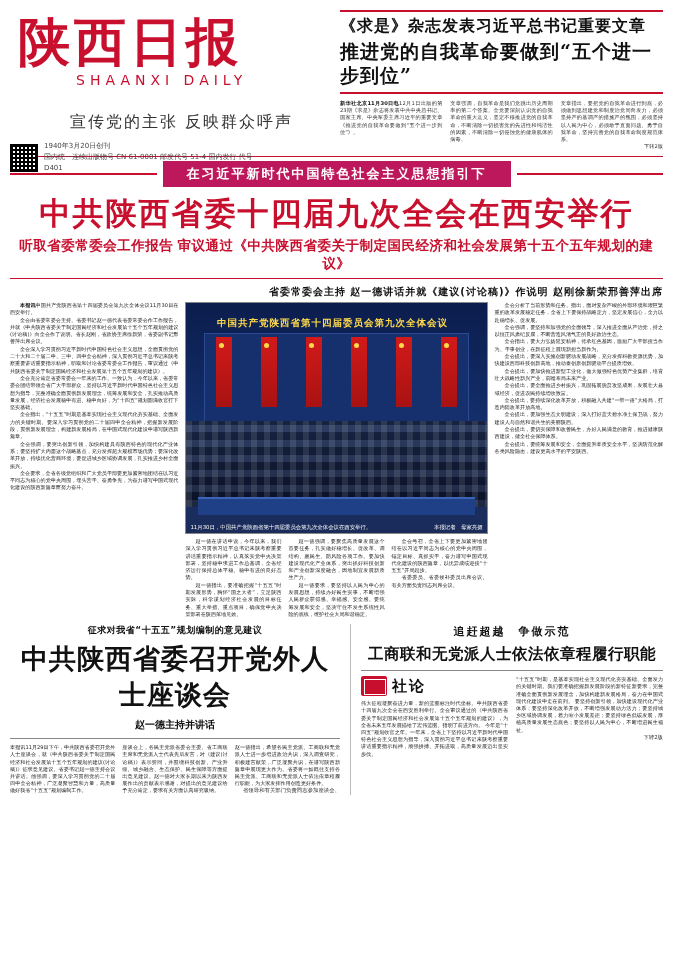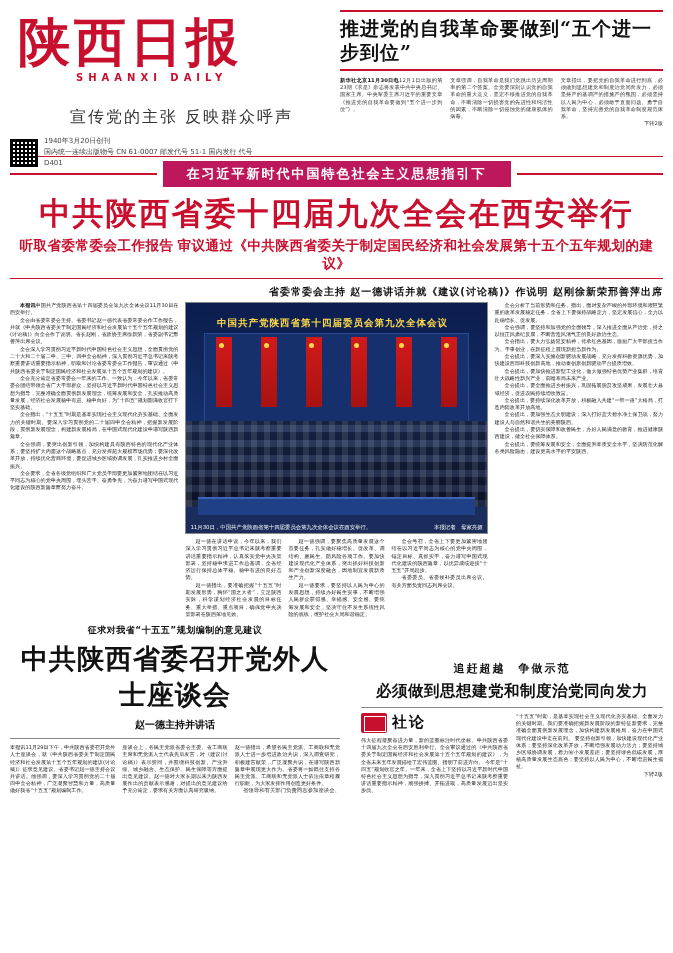--- a/index.html
+++ b/index.html
@@ -16,22 +16,22 @@
   .masthead{display:flex;align-items:flex-start;padding-top:8px;height:152px;box-sizing:border-box;}
   .mast-left{width:318px;position:relative;}
   .mast-title{
     font-family:"DejaVu Serif","Liberation Serif",serif;
     font-weight:bold;color:#c8102e;
     font-size:52px;line-height:56px;letter-spacing:4px;
     padding:6px 0 0 8px;
     white-space:nowrap;
   }
   .mast-pinyin{
-    color:#c8102e;font-size:10px;letter-spacing:5px;
-    padding-left:66px;margin-top:2px;font-weight:bold;
+    color:#c8102e;font-size:14px;letter-spacing:5px;
+    padding-left:66px;margin-top:2px;font-weight:normal;
   }
   .mast-slogan{
     margin-top:24px;padding-left:60px;font-size:16px;color:#333;letter-spacing:2px;
   }
   .mast-sub{margin-top:12px;display:flex;align-items:center;gap:4px;padding-left:4px;font-size:9px;color:#222;}
   .mast-sub .big{
     display:inline-block;background:#c8102e;color:#fff;font-weight:bold;
     font-size:16px;line-height:16px;padding:1px 4px;vertical-align:middle;
   }
   .mast-sub .pagecount{font-weight:bold;font-size:13px;color:#c8102e;}
@@ -63,21 +63,21 @@
   .banner-side{height:2px;background:#c8102e;flex:1;}
   .banner-line{display:flex;align-items:center;gap:6px;}
 
   .headline{
     text-align:center;color:#c8102e;font-weight:bold;
     font-family:"DejaVu Serif","Liberation Serif",serif;
     font-size:31px;letter-spacing:2px;margin:8px 0 6px 0;line-height:36px;
   }
   .subhead{
     text-align:center;color:#c8102e;font-weight:bold;
-    font-family:Liberation Serif, serif;
+    font-family:Liberation Sans, sans-serif;
     font-size:13.5px;letter-spacing:0.5px;line-height:18px;
   }
   .subhead2{
     text-align:right;color:#111;font-weight:bold;
     font-size:10px;letter-spacing:1px;margin-top:6px;line-height:14px;
   }
   .rule-red{height:1px;background:#c8102e;margin:5px 0;}
 
   
   .main3{display:flex;gap:7px;margin-top:3px;}
@@ -103,21 +103,21 @@
   .photo .flag:after{content:"";position:absolute;top:6px;left:3px;width:5px;height:5px;background:#ffd94a;border-radius:50%;}
   .photo .seats{position:absolute;bottom:26px;left:0;right:0;height:86px;
     background:
       repeating-linear-gradient(90deg, rgba(255,255,255,.10) 0 6px, rgba(0,0,0,0) 6px 13px),
       repeating-linear-gradient(0deg, rgba(255,255,255,.07) 0 7px, rgba(0,0,0,.25) 7px 15px),
       linear-gradient(#1e2f57,#0d1733);}
   .photo .desk{position:absolute;bottom:18px;left:4%;right:4%;height:16px;background:#1f3f86;border-top:2px solid #3b63b8;}
   .photo .foot{position:absolute;bottom:2px;left:4px;right:4px;display:flex;justify-content:space-between;color:#fff;font-size:5.4px;}
 
   
-  .bottom{display:flex;gap:10px;margin-top:6px;align-items:flex-end;}
+  .bottom{display:flex;gap:10px;margin-top:6px;}
   .bl-left{width:330px;}
   .bl-right{flex:1;}
   .small-kicker{text-align:center;font-size:9px;font-weight:bold;color:#111;letter-spacing:.5px;}
   .bl-head{
     text-align:center;font-family:"DejaVu Serif","Liberation Serif",serif;font-weight:bold;
     font-size:27px;color:#111;letter-spacing:1px;margin-top:4px;
   }
   .bl-byline{text-align:center;font-size:10px;font-weight:bold;margin-top:5px;color:#111;}
   .br-kicker{text-align:center;font-size:11px;font-weight:bold;color:#111;letter-spacing:2px;}
   .br-head{
@@ -143,28 +143,29 @@
 
   <div class="masthead">
     <div class="mast-left">
       <div class="mast-title">陕西日报</div>
       <div class="mast-pinyin">SHAANXI DAILY</div>
       <div class="mast-slogan">宣传党的主张    反映群众呼声</div>
       <div class="mast-codes">
         <div class="qr"></div>
         <div class="codes-lines">
           <div>1940年3月20日创刊</div>
-          <div>国内统一连续出版物号 CN 61-0007  邮发代号 51-1  国内发行 代号</div>
+          <div>国内统一连续出版物号 CN 61-0001  邮发代号 51-4  国内发行 代号</div>
           <div>D401</div>
         </div>
       </div>
     </div>
 
     <div class="mast-right">
       <div class="hl-rule"></div>
+      <div class="hl1">《求是》杂志发表习近平总书记重要文章</div>
       <div class="hl2">推进党的自我革命要做到“五个进一步到位”</div>
       <div class="hl-rule" style="margin-top:5px;"></div>
       <div class="mast-cols">
         <div class="mast-col">
           <span class="lead">新华社北京11月30日电</span><span>12月1日出版的第23期《求是》杂志将发表中共中央总书记、国家主席、中央军委主席习近平的重要文章《推进党的自我革命要做到“五个进一步到位”》。</span>
         </div>
         <div class="mast-col">
           <span>文章强调，自我革命是我们党跳出历史周期率的第二个答案。全党要深刻认识党的自我革命的重大意义，坚定不移推进党的自我革命，不断清除一切损害党的先进性和纯洁性的因素，不断清除一切侵蚀党的健康肌体的病毒。</span>
         </div>
         <div class="mast-col">
@@ -268,21 +269,21 @@
           <span>赵一德指出，希望各民主党派、工商联和无党派人士进一步增进政治共识，深入调查研究，积极建言献策，广泛凝聚共识，在谱写陕西新篇章中展现更大作为。省委将一如既往支持各民主党派、工商联和无党派人士依法依章程履行职能，为大家发挥作用创造更好条件。</span>
           <div class="cont-note">省领导和有关部门负责同志参加座谈会。</div>
         </div>
       </div>
     </div>
 
     <div class="vrule"></div>
 
     <div class="bl-right">
       <div class="br-kicker">追赶超越　争做示范</div>
-      <div class="br-head">必须做到思想建党和制度治党同向发力</div>
+      <div class="br-head">工商联和无党派人士依法依章程履行职能</div>
       <div class="sep-line"></div>
       <div class="cols2">
         <div class="c">
           <div class="edi-badge">
             <div class="edi-icon"></div>
             <div class="edi-text">社论</div>
           </div>
           <span>伟大征程凝聚奋进力量，新的蓝图标注时代坐标。中共陕西省委十四届九次全会在西安胜利举行。全会审议通过的《中共陕西省委关于制定国民经济和社会发展第十五个五年规划的建议》，为全省未来五年发展描绘了宏伟蓝图、指明了前进方向。</span>
           <span>今年是“十四五”规划收官之年。一年来，全省上下坚持以习近平新时代中国特色社会主义思想为指导，深入贯彻习近平总书记来陕考察重要讲话重要指示精神，顽强拼搏、开拓进取，高质量发展迈出坚实步伐。</span>
         </div>

